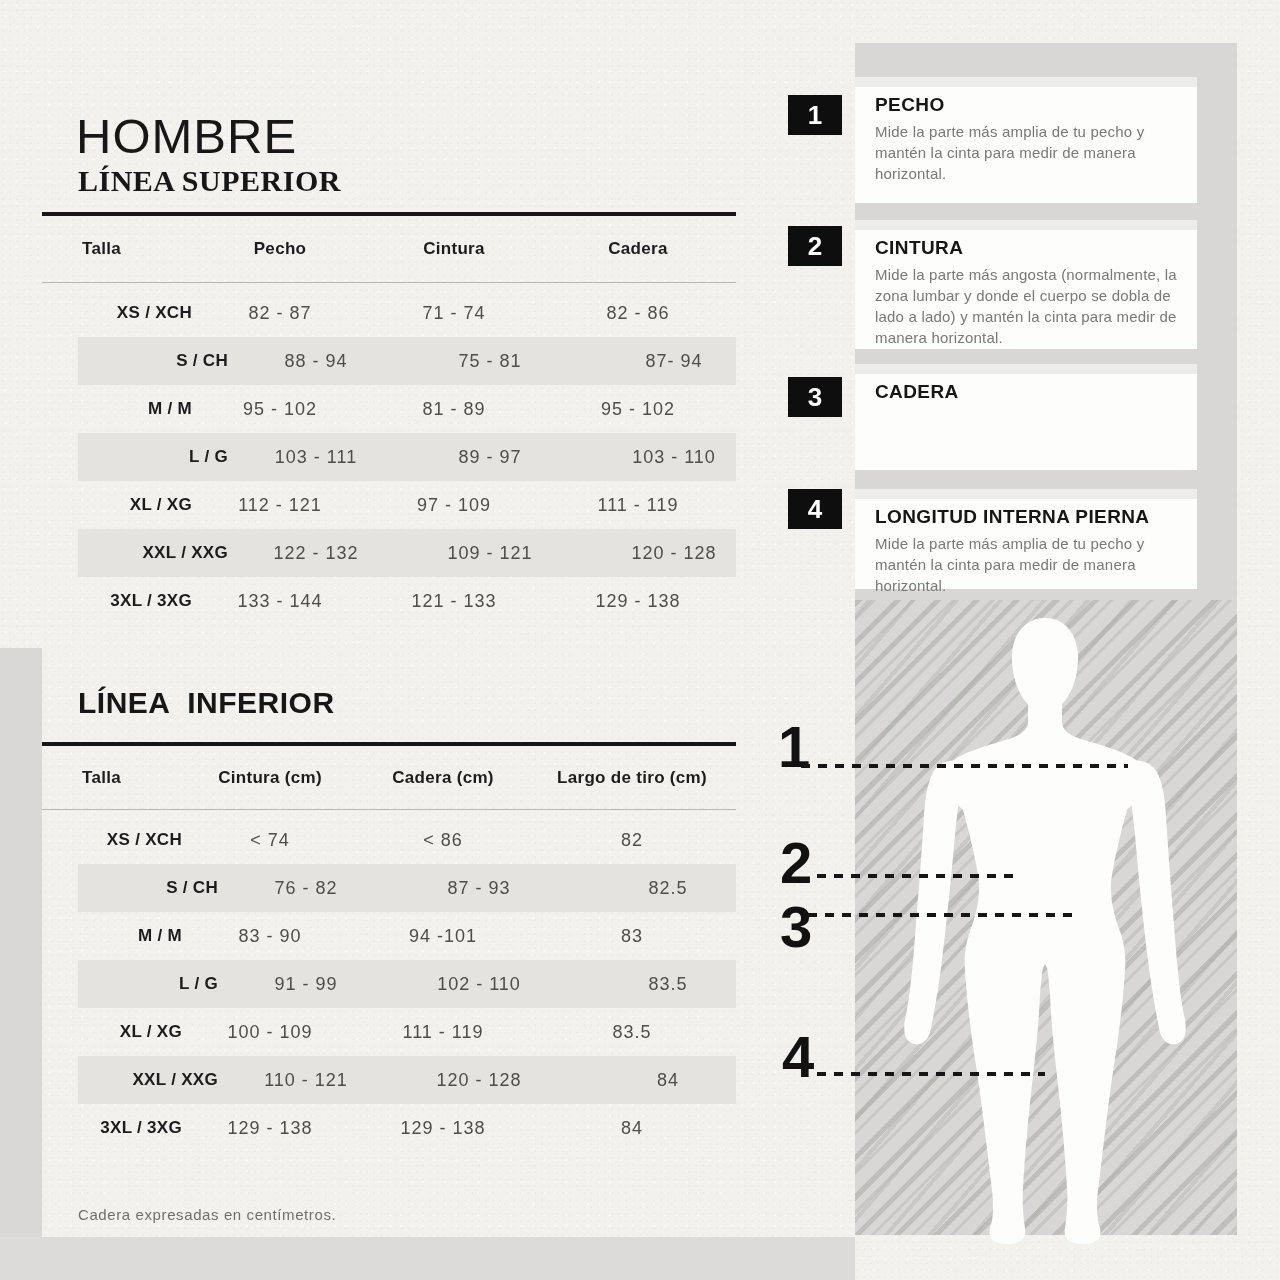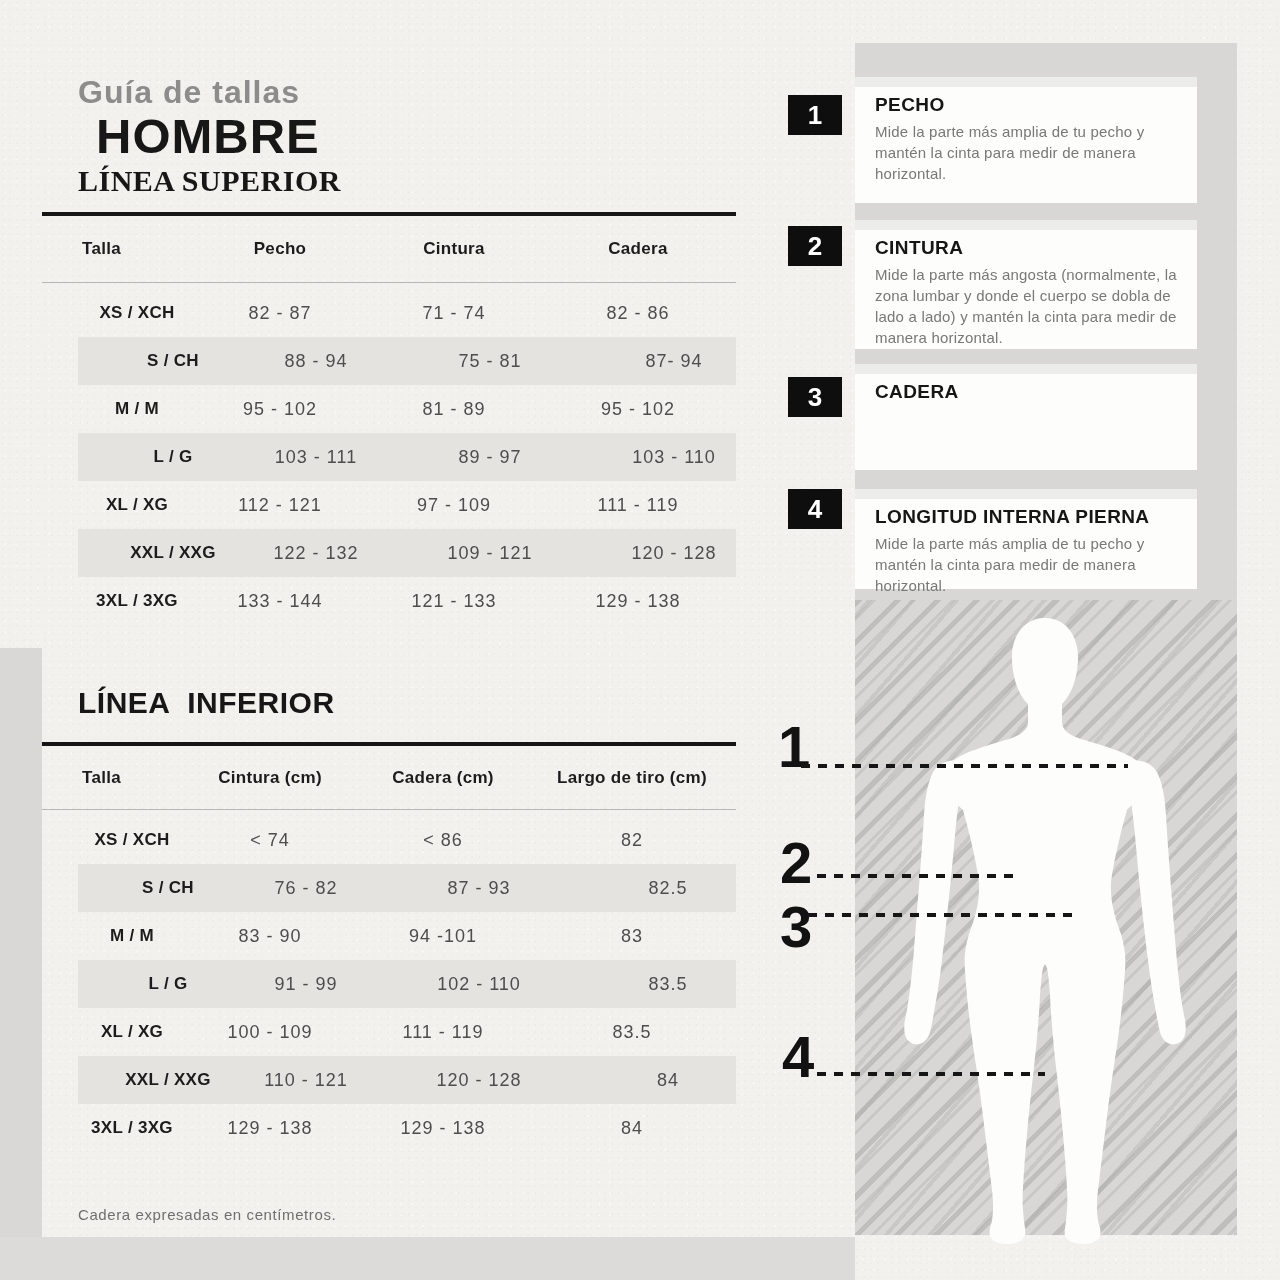--- a/index.html
+++ b/index.html
@@ -9,41 +9,41 @@
                          radial-gradient(rgba(255,255,255,.5) 1px,transparent 1px);
         background-size:7px 7px,11px 11px;}
   .abs{position:absolute;}
 
   
   .left-strip{left:0;top:648px;width:42px;height:632px;background:#d9d8d6;}
   .bottom-band{left:0;top:1237px;width:855px;height:43px;background:#dcdbd9;}
 
   
   .guide-label{left:78px;top:74px;font-size:32px;font-weight:600;color:#8c8c8a;letter-spacing:1px;}
-  .gender-title{left:76px;top:108px;font-size:49px;font-weight:700;color:#171717;letter-spacing:1px;margin-left:20px;}
+  .gender-title{left:76px;top:108px;font-size:49px;font-weight:400;color:#171717;letter-spacing:1px;}
   .section-title{font-size:30px;font-weight:800;color:#171717;letter-spacing:.5px;}
   .sec-upper{left:78px;top:164px;font-family:Liberation Serif, serif;}
   .sec-lower{left:78px;top:686px;word-spacing:9px;}
 
   
   .stable{left:42px;width:694px;border-top:4px solid #161616;}
   .t-upper{top:212px;}
   .t-lower{top:742px;}
   .thead{display:grid;align-items:center;border-bottom:1px solid #b8b7b5;}
   .t-upper .thead{grid-template-columns:150px 176px 172px 196px;height:66px;}
   .t-lower .thead{grid-template-columns:140px 176px 170px 208px;height:63px;}
   .th{font-size:17px;font-weight:800;color:#1c1c1c;text-align:center;letter-spacing:.3px;}
   .th.first{text-align:left;padding-left:40px;}
   .tbody{margin-top:6px;}
   .trow{display:grid;align-items:center;height:48px;}
   .t-upper .trow{grid-template-columns:150px 176px 172px 196px;}
   .t-lower .trow{grid-template-columns:140px 176px 170px 208px;}
   .trow.alt{background:#e4e3e0;margin-left:36px;}
   .c{font-size:18px;color:#4d4d4c;text-align:center;letter-spacing:1px;}
-  .c.talla{font-weight:800;color:#1c1c1c;text-align:center;padding-left:40px;font-size:17px;letter-spacing:.3px;}
+  .c.talla{font-weight:800;color:#1c1c1c;text-align:right;padding-left:40px;font-size:17px;letter-spacing:.3px;}
   .footnote{left:78px;top:1206px;font-size:15px;color:#6f6f6d;letter-spacing:.6px;}
 
   
   .panel{left:855px;top:43px;width:382px;height:1192px;background:#d8d7d5;}
   .stripes{position:absolute;left:0;right:0;top:557px;bottom:0;
     background-image:
       repeating-linear-gradient(135deg, rgba(170,170,167,.55) 0 5px, transparent 5px 12px, rgba(170,170,167,.35) 12px 15px, transparent 15px 28px),
       repeating-linear-gradient(131deg, transparent 0 9px, rgba(160,160,157,.28) 9px 13px, transparent 13px 33px);}
   .card{position:absolute;left:0;width:342px;background:#fdfdfc;}
   .card::before{content:"";position:absolute;left:0;top:0;right:0;height:10px;background:#ececea;}
@@ -70,21 +70,20 @@
   .d4{left:817px;top:1072px;width:228px;}
 </style>
 </head>
 <body>
 
 <div class="page">
 
   <div class="abs left-strip"></div>
   <div class="abs bottom-band"></div>
 
-  <div class="abs guide-label">Guía de tallas</div>
   <div class="abs gender-title">HOMBRE</div>
   <div class="abs section-title sec-upper">LÍNEA SUPERIOR</div>
 
   <div class="abs stable t-upper">
     <div class="thead">
       <div class="th first">Talla</div>
       <div class="th">Pecho</div>
       <div class="th">Cintura</div>
       <div class="th">Cadera</div>
     </div>

